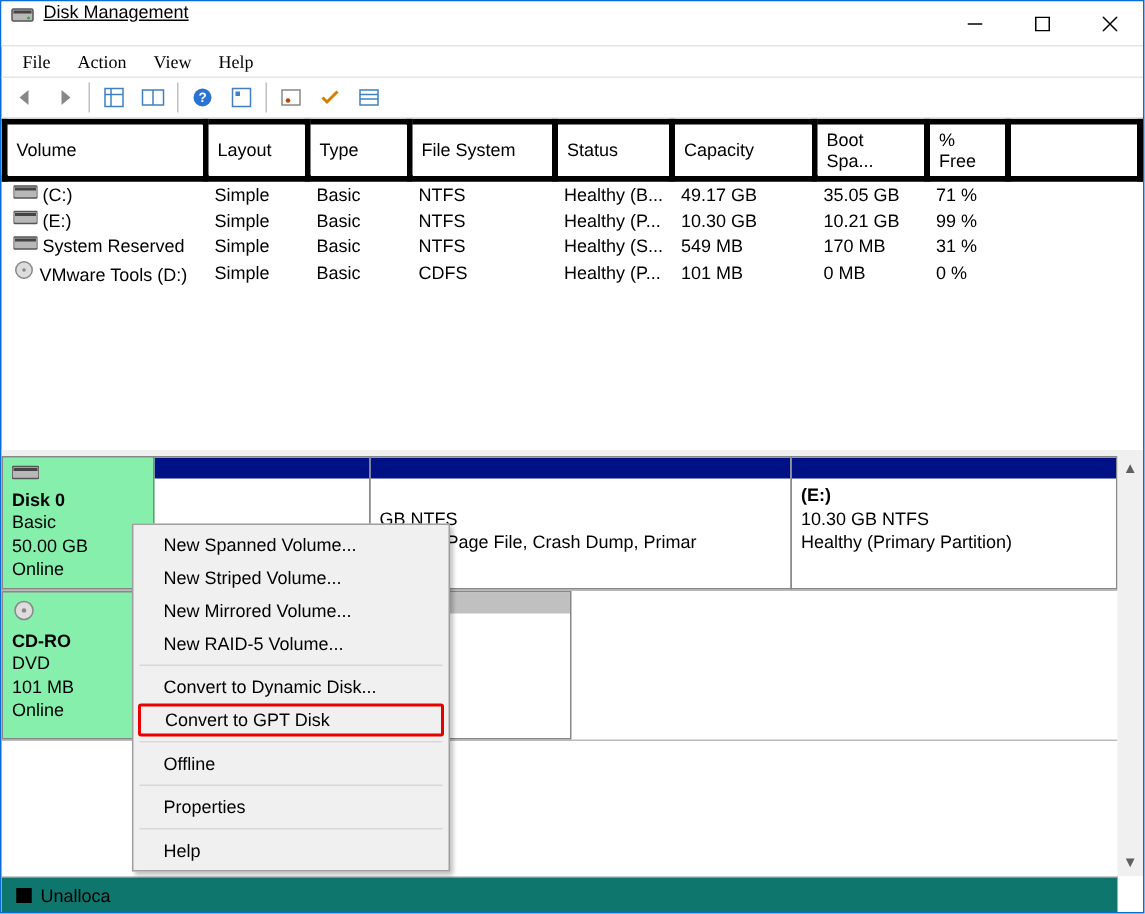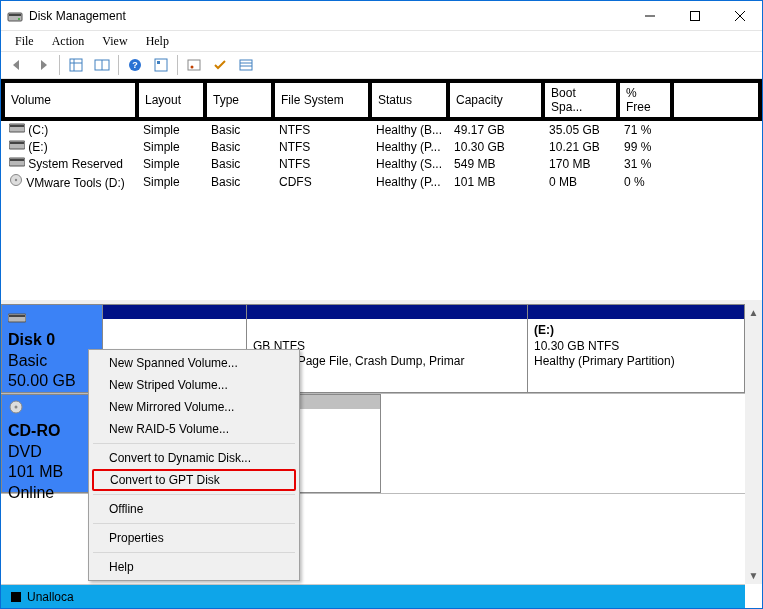--- a/index.html
+++ b/index.html
@@ -14,50 +14,50 @@
     width: 763px;
     height: 609px;
     border: 1px solid #0a6dd6;
     display: flex;
     flex-direction: column;
     position: relative;
   }
   .titlebar {
     height: 30px;
     display: flex;
-    align-items: center;
     padding: 0 0 0 6px;
     background: #fff;
     border-bottom: 1px solid #e5e5e5;
+    text-decoration: underline;
   }
   .titlebar .titleicon { width:16px; height:16px; margin-right:6px; }
   .titlebar .title { flex:1; font-size:12px; }
   .titlebar .winbtns { display:flex; height:100%; }
   .winbtn { width:45px; display:flex; align-items:center; justify-content:center; }
   .winbtn svg { width:10px; height:10px; }
   .menubar { height:20px; display:flex; align-items:center; padding:0 6px; gap:2px;font-family:Liberation Serif, serif; }
   .menuitem { padding:2px 8px; }
   .toolbar { height:28px; display:flex; align-items:center; padding:0 4px; border-top:1px solid #e5e5e5; border-bottom:1px solid #e5e5e5; gap:2px;}
   .toolbtn { width:24px; height:24px; display:flex; align-items:center; justify-content:center; border:1px solid transparent;}
   .toolsep { width:1px; height:20px; background:#c0c0c0; margin:0 2px;}
   .content { flex:1; display:flex; flex-direction:column; overflow:hidden;}
   .volume-list { flex:0 0 225px; border-bottom:4px solid #f0f0f0; overflow:hidden;}
   table.volumes { width:100%; border-collapse:collapse; }
   table.volumes th { text-align:left; font-weight:normal; padding:3px 6px; background:#fff; border:4px solid #000000; font-size:12px; position:relative;margin-top:34px;}
   table.volumes td { padding:1px 6px; font-size:12px; white-space:nowrap; overflow:hidden; text-overflow:ellipsis;}
   .disk-map { flex:1; overflow:hidden; position:relative; padding:0 17px 24px 0;}
   .disk-row { display:flex; border-bottom:1px solid #bbb; height:90px;}
-  .disk-info { width:102px; border:1px solid #888; border-right:none; padding:4px 6px; font-size:16px; line-height:1.3; background:#3b82f6;}
+  .disk-info { width:102px; border:1px solid #888; border-right:none; padding:4px 6px; font-size:12px; line-height:1.3; background:#86efac;}
   .disk-info .dname { font-weight:bold; display:block;}
   .disk-layout { flex:1; display:flex; }
   .part { border:1px solid #888; margin:0 0 0 -1px; display:flex; flex-direction:column; font-size:12px; overflow:hidden;}
   .part-header { height:14px; background:#001186; }
   .part-body { padding:4px 6px; line-height:1.3; flex:1;}
   .part-body .pname { font-weight:bold; display:block;}
-  .legend { position:absolute; bottom:0; left:0; right:17px; height:24px; border-top:1px solid #ccc; display:flex; align-items:center; padding:0 10px; gap:20px; background:#0ea5e9;}
+  .legend { position:absolute; bottom:0; left:0; right:17px; height:24px; border-top:1px solid #ccc; display:flex; align-items:center; padding:0 10px; gap:20px; background:#0f766e;}
   .legend-item { display:flex; align-items:center; gap:6px;}
   .legend-sw { width:10px; height:10px; border:1px solid #000;}
   .vscroll { position:absolute; top:0; right:0; width:17px; bottom:24px; background:#f0f0f0; display:flex; flex-direction:column; justify-content:space-between;}
   .vscroll .arrow { height:17px; display:flex; align-items:center; justify-content:center; font-size:10px; color:#606060;}
   .ctxmenu {
     position:absolute;
     left:87px; top:348px;
     width:212px;
     background:#f0f0f0;
     border:1px solid #a0a0a0;

